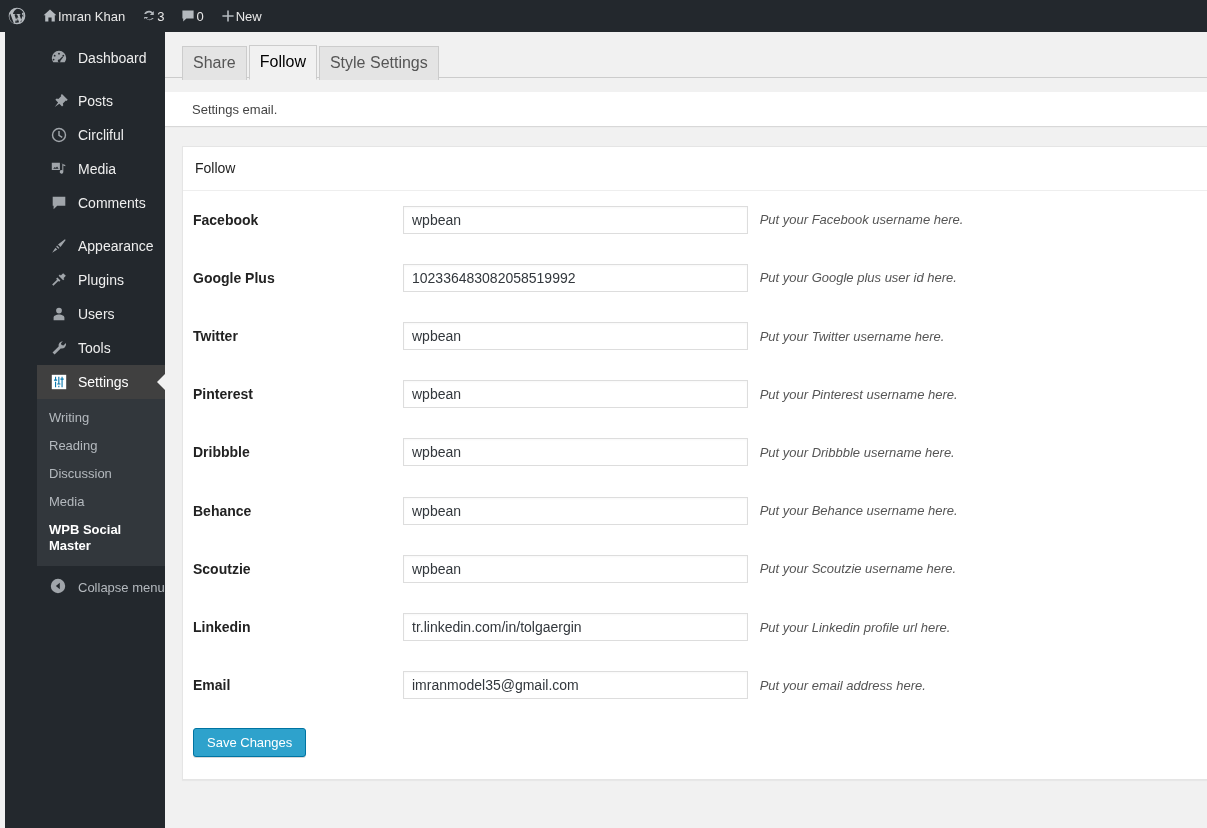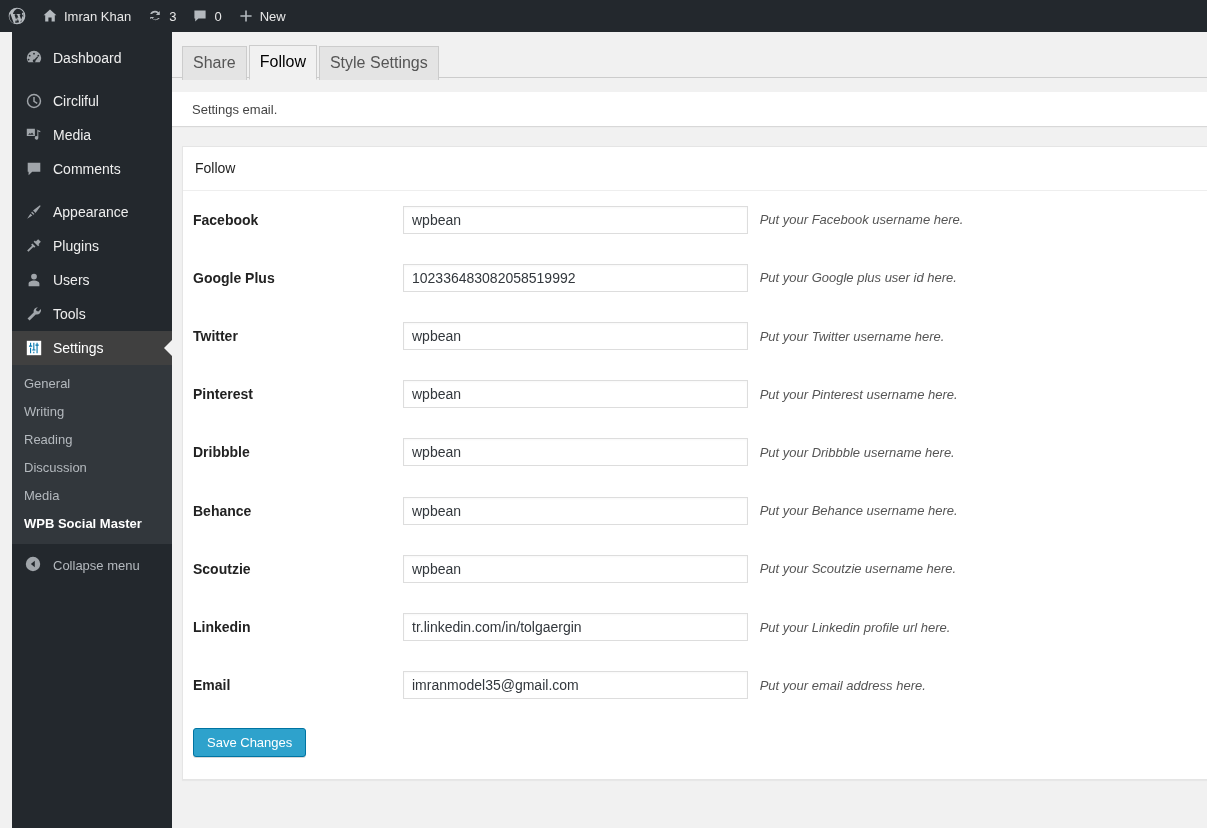--- a/index.html
+++ b/index.html
@@ -21,35 +21,35 @@
     display: flex; align-items: center;
     color: #b4b9be;
     font-size: 13px;
     z-index: 50;
   }
   .ab-item {
     display: flex; align-items: center;
     height: 32px;
     padding: 0 8px;
     color: #b4b9be;
-    gap: 6px;
     white-space: nowrap;
   }
   .ab-item .ab-label { color: #e8e8e8; font-size: 13px; }
   .ab-logo { width: 34px; justify-content: center; padding: 0; }
   .wp-logo-svg { width: 20px; height: 20px; display: block; }
   .ab-icon-svg { width: 16px; height: 16px; display: block; fill: #b4b9be; }
   .ab-count { color: #e8e8e8; font-size: 13px; }
 
   
   #adminmenu {
-    position: absolute; top: 32px; left: 12px;
+    position: absolute; top: 32px; left: 5px;
     width: 160px; height: 796px;
     background: #23282d;
     z-index: 40;
+    padding-left: 32px;
   }
   .menu-top {
     position: relative;
     display: flex; align-items: center;
     height: 34px;
     padding-left: 12px;
     color: #eee;
     font-size: 14px;
     cursor: pointer;
   }
@@ -263,20 +263,28 @@
     <span class="mt-ico">
       <svg viewBox="0 0 20 20" aria-hidden="true">
           <path d="M10 2a8 8 0 0 0-8 8 8 8 0 0 0 1.6 4.8h12.8A8 8 0 0 0 18 10a8 8 0 0 0-8-8zm0 2.2a1 1 0 1 1 0 2 1 1 0 0 1 0-2zM5.2 6.4a1 1 0 1 1 0 2 1 1 0 0 1 0-2zm9.6 0a1 1 0 1 1 0 2 1 1 0 0 1 0-2zM4 10.8a1 1 0 1 1 0 2 1 1 0 0 1 0-2zm9.7-2.6.9.9-3 3.9a1.5 1.5 0 1 1-1.2-1.2z"></path>
         </svg>
     </span>
     <span class="mt-label">Dashboard</span>
   </div>
 
   <div class="menu-sep"></div>
 
+  <div class="menu-top">
+    <span class="mt-ico">
+      <svg viewBox="0 0 20 20" aria-hidden="true">
+          <path d="M13.3 2.3 11.9 3.7l.7.7-3.3 3.3-1.9-.5-1.4 1.4 3 3-3.7 5.1 5.1-3.7 3 3 1.4-1.4-.5-1.9 3.3-3.3.7.7 1.4-1.4z"></path>
+        </svg>
+    </span>
+    <span class="mt-label">Posts</span>
+  </div>
 
   <div class="menu-top">
     <span class="mt-ico">
       <svg viewBox="0 0 20 20" aria-hidden="true">
           <path d="M10 2a8 8 0 1 0 0 16 8 8 0 0 0 0-16zm0 1.6a6.4 6.4 0 1 1 0 12.8 6.4 6.4 0 0 1 0-12.8zm-.8 2v5.2l4 2.4.8-1.3-3.2-1.9V5.6z"></path>
         </svg>
     </span>
     <span class="mt-label">Circliful</span>
   </div>
 
@@ -341,21 +349,20 @@
     <span class="mt-ico">
       <svg viewBox="0 0 20 20" aria-hidden="true">
           <path d="M2 2h16v16H2z" fill="#fff"></path>
           <path d="M5.6 4.2h1.2v3H8v1.3H4.4V7.2h1.2zM5.6 9.6h1.2v6.2H5.6zM12.8 4.2h1.2v2h1.2v1.3h-1.2v8.3h-1.2V7.5h-1.2V6.2h1.2zM9.2 4.2h1.2v7.4h1.2v1.3H8v-1.3h1.2zM9.2 14.1h1.2v1.7H9.2z" fill="#0073aa"></path>
         </svg>
     </span>
     <span class="mt-label">Settings</span>
   </div>
 
   <div class="submenu">
-    <span class="submenu-item">General</span>
     <span class="submenu-item">Writing</span>
     <span class="submenu-item">Reading</span>
     <span class="submenu-item">Discussion</span>
     <span class="submenu-item">Media</span>
     <span class="submenu-item current">WPB Social Master</span>
   </div>
 
   <div class="collapse-row">
     <span class="collapse-ico">
       <svg viewBox="0 0 20 20" aria-hidden="true">

